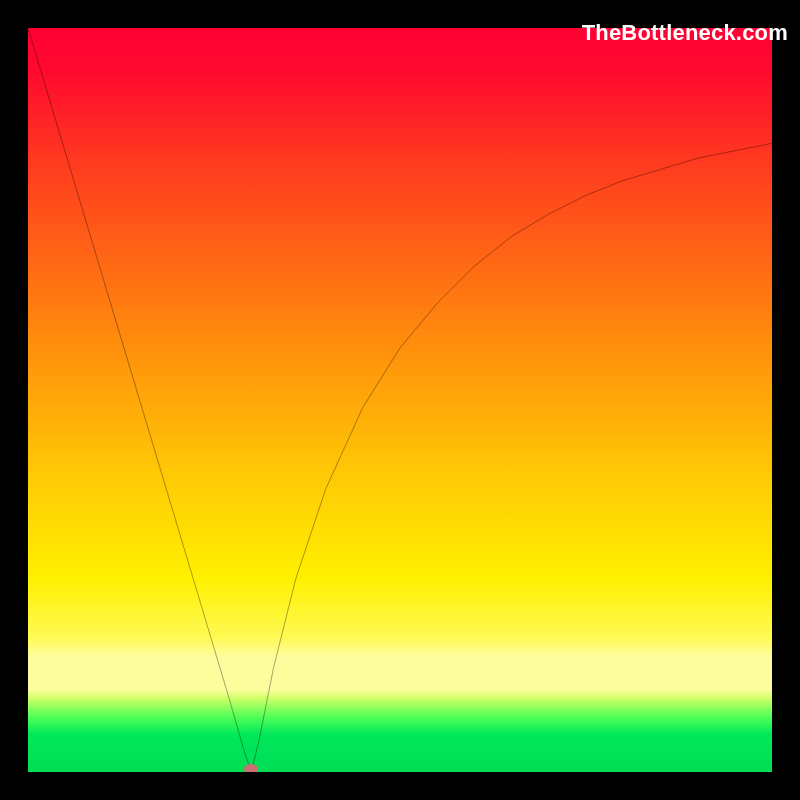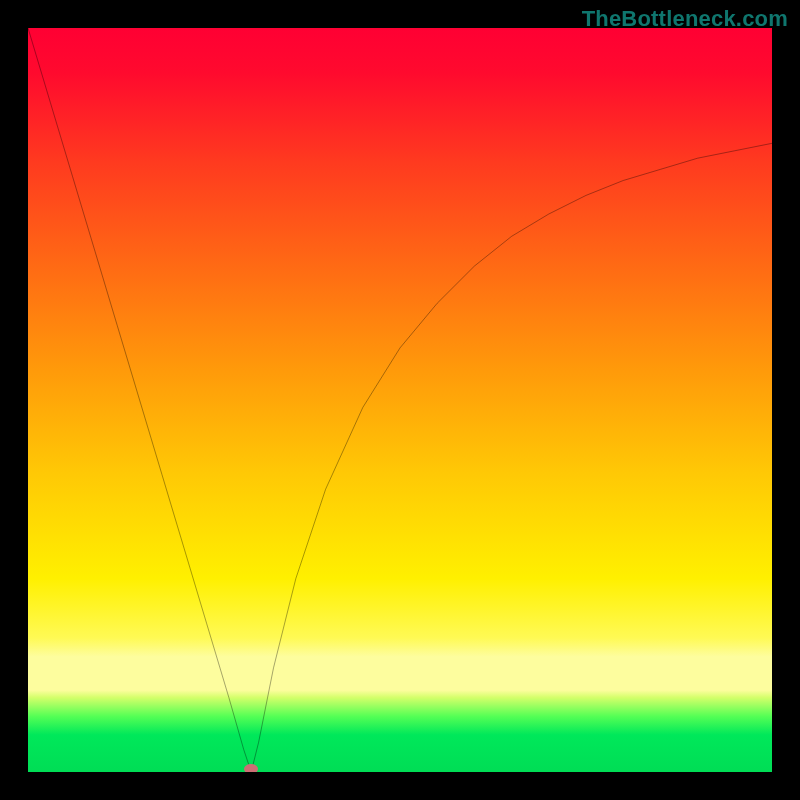--- a/index.html
+++ b/index.html
@@ -12,23 +12,23 @@
     font-family: Arial, Helvetica, sans-serif;
   }
   .frame {
     position: relative;
     width: 800px;
     height: 800px;
     background: #000;
   }
   .watermark {
     position: absolute;
-    top: 6px;
+    top: 20px;
     right: 12px;
-    color: #0f766e;
+    color: #ffffff;
     font-size: 22px;
     font-weight: 600;
     letter-spacing: 0.2px;
     z-index: 10;
   }
   .plot-area {
     position: absolute;
     left: 28px;
     top: 28px;
     width: 744px;

